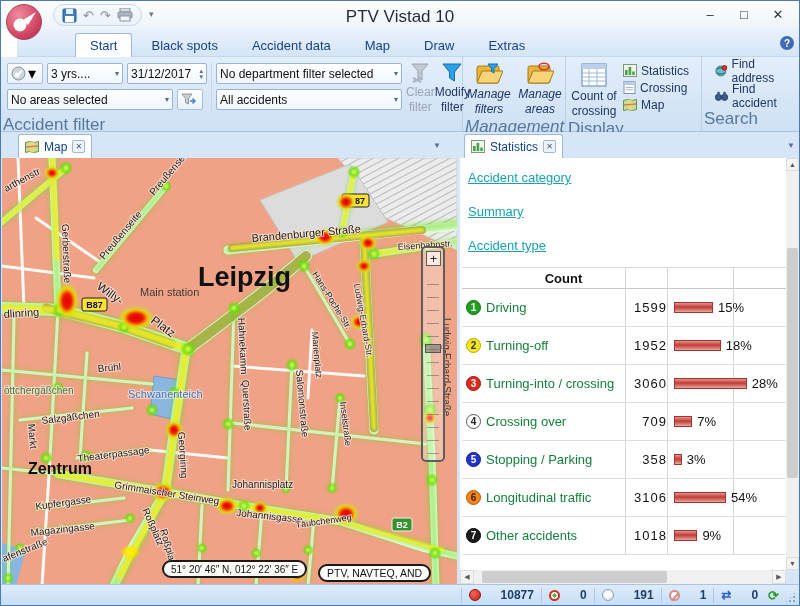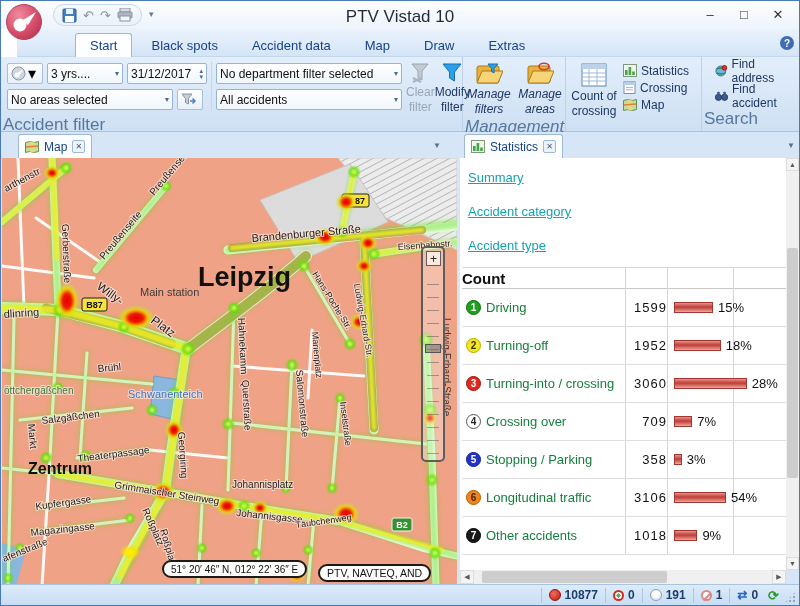--- a/index.html
+++ b/index.html
@@ -65,39 +65,39 @@
   .zoomslider .ticks{position:absolute;left:4px;right:4px;top:24px;bottom:6px;
     background:repeating-linear-gradient(180deg,transparent 0 12px,rgba(70,70,70,0.45) 12px 13px);}
   .zoomslider .thumb{position:absolute;left:2px;right:2px;top:96px;height:9px;background:rgba(110,110,110,0.55);border:1px solid #555;}
   
   .stats-content{position:absolute;top:26px;left:0;right:13px;bottom:14px;background:#fff;overflow:hidden;}
   .stats-links{padding:12px 0 0 8px;}
   .slink{display:block;font-size:13px;margin-bottom:19px;text-decoration:underline;}
   .stable{position:absolute;left:2px;top:109px;width:324px;}
   .stable .grid-v{position:absolute;top:0;bottom:0;width:1px;background:#d6d6d6;}
   .shead{height:22px;border-top:1px solid #d6d6d6;border-bottom:1px solid #c8c8c8;display:flex;align-items:center;}
-  .shead .count-h{width:203px;text-align:left;font-size:15px;font-weight:bold;color:#111;}
+  .shead .count-h{width:203px;text-align:center;font-size:13px;font-weight:bold;color:#111;}
   .srow{height:38px;border-bottom:1px solid #dedede;display:flex;align-items:center;position:relative;}
   .numcircle{width:15px;height:15px;border-radius:50%;border:1px solid #555;font-size:10px;font-weight:bold;
     display:flex;align-items:center;justify-content:center;margin:0 5px 0 4px;flex:0 0 auto;}
   .srow .lab{font-size:13px;color:#15803d;white-space:nowrap;}
   .srow .cnt{position:absolute;left:160px;width:45px;text-align:right;font-size:13px;color:#111;letter-spacing:1px;}
   .srow .barwrap{position:absolute;left:212px;display:flex;align-items:center;gap:5px;}
   .srow .bar{height:11px;background:linear-gradient(180deg,#e09590 0%,#c23c34 45%,#d87e77 80%,#e8aaa5 100%);border:1px solid #a33730;}
   .srow .pct{font-size:13px;color:#111;}
   
   .vscroll{position:absolute;right:0;top:26px;width:13px;bottom:14px;background:#f0f0f0;}
   .hscroll{position:absolute;left:0;right:13px;bottom:0;height:14px;background:#f0f0f0;}
   .sbtn{position:absolute;background:#f4f4f4;color:#5a5a5a;font-size:7px;display:flex;align-items:center;justify-content:center;border:1px solid #dcdcdc;}
   .vthumb{position:absolute;left:1px;right:1px;top:90px;height:230px;background:#cdcdcd;border-radius:2px;}
   .hthumb{position:absolute;top:1px;bottom:1px;left:22px;width:185px;background:#cdcdcd;border-radius:2px;}
   
   .statusbar{position:absolute;left:0;right:0;bottom:0;height:21px;background:linear-gradient(#ddeBFA,#c6def4);
     border-top:1px solid #a9c3e0;display:flex;align-items:center;justify-content:flex-end;font-size:12px;color:#1c3e6e;}
-  .stseg{display:flex;align-items:center;gap:4px;padding:0 7px;height:15px;border-left:1px solid #aec6e0;}
+  .stseg{display:flex;align-items:center;gap:20px;padding:0 7px;height:15px;border-left:1px solid #aec6e0;}
   .stseg b{font-weight:bold;}
   .ic-dot{width:12px;height:12px;border-radius:50%;background:radial-gradient(circle at 35% 35%,#f26a5e,#c01f12);border:1px solid #8e1208;}
   .ic-ring{width:11px;height:11px;border-radius:50%;border:2px solid #cf2c1f;background:radial-gradient(#57b64e 40%,#fff 45%);}
   .ic-clock{width:12px;height:12px;border-radius:50%;border:1px solid #8d9fb5;background:radial-gradient(circle at 50% 40%,#ffffff 30%,#cfdae8);}
   .ic-block{width:11px;height:11px;border-radius:50%;border:2px solid #d98a84;position:relative;background:#fff;}
   .ic-block:after{content:"";position:absolute;left:-1px;top:4px;width:10px;height:2px;background:#d98a84;transform:rotate(-45deg);}
   .ic-swap{color:#2a62c8;font-size:12px;font-weight:bold;line-height:1;}
   .ic-refresh{color:#2f9b2f;font-size:13px;font-weight:bold;line-height:1;padding:0 3px;}
   .grip{width:13px;height:13px;margin:4px 2px 0 2px;background-image:radial-gradient(#8fa5c0 1px,transparent 1.2px);
     background-size:4px 4px;clip-path:polygon(100% 0,100% 100%,0 100%);}
@@ -286,20 +286,21 @@
           <div class="smallbtn">
             <svg width="14" height="12" viewBox="0 0 14 12">
               <polygon points="0.5,1.5 4.8,0.5 9.2,1.5 13.5,0.5 13.5,10.5 9.2,11.5 4.8,10.5 0.5,11.5" fill="#bfe09a" stroke="#6e8f4a"></polygon>
               <polygon points="4.8,0.5 9.2,1.5 9.2,11.5 4.8,10.5" fill="#e8d87a"></polygon>
               <path d="M1,6 L13,5" stroke="#e07b4a" stroke-width="1.4"></path>
             </svg>
             <span>Map</span>
           </div>
         </div>
       </div>
+      <div class="rgroup-label">Display</div>
     </div>
 
     <div class="rgroup" style="flex:1;border-right:none;">
       <div class="rgroup-body">
         <div class="vstack" style="gap:8px;padding-left:8px;">
           <div class="smallbtn">
             <svg width="14" height="14" viewBox="0 0 14 14">
               <circle cx="6.5" cy="7" r="5.5" fill="#6fb6e8" stroke="#2c6ea5"></circle>
               <path d="M2,5 C5,3.5 9,3.5 11.5,5.5 M2,9 C5,10.5 9,10.5 11,9" stroke="#3e8a3e" stroke-width="1.6" fill="none"></path>
               <circle cx="10.5" cy="3.5" r="2.6" fill="#d23a2e" stroke="#8e1208"></circle>
@@ -604,22 +605,22 @@
               <rect x="9.2" y="7.5" width="2.6" height="3.5" fill="#4aa34a"></rect>
           </svg>
           <span>Statistics</span>
           <span class="close">✕</span>
         </div>
         <span class="strip-arrow" style="right:4px;">▼</span>
       </div>
 
       <div class="stats-content">
         <div class="stats-links">
+          <a class="slink" href="#" style="color: rgb(23, 162, 178);">Accident category</a>
           <a class="slink" href="#" style="color: rgb(23, 162, 178);">Summary</a>
-          <a class="slink" href="#" style="color: rgb(23, 162, 178);">Accident category</a>
           <a class="slink" href="#" style="color: rgb(23, 162, 178);">Accident type</a>
         </div>
 
         <div class="stable">
           <div class="grid-v" style="left:163px;"></div>
           <div class="grid-v" style="left:205px;"></div>
           <div class="grid-v" style="left:271px;"></div>
           <div class="shead">
             <div class="count-h">Count</div>
           </div>

